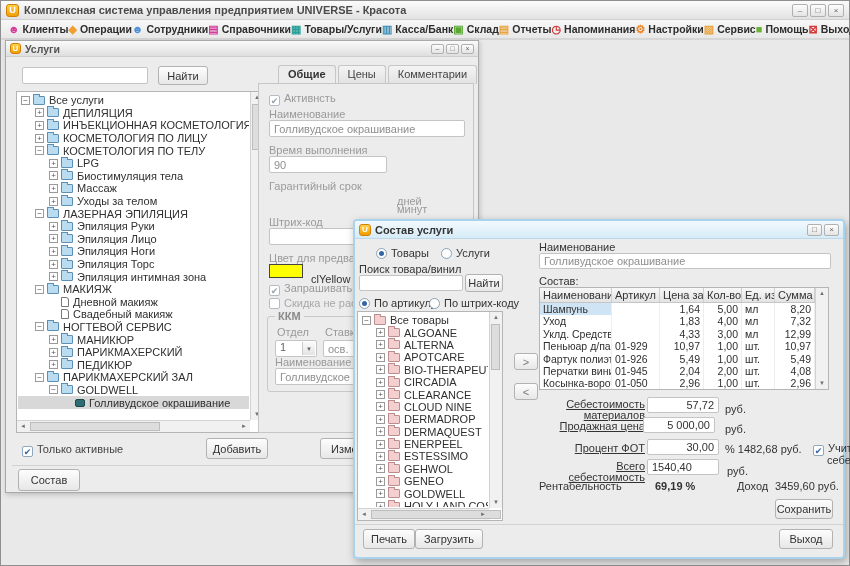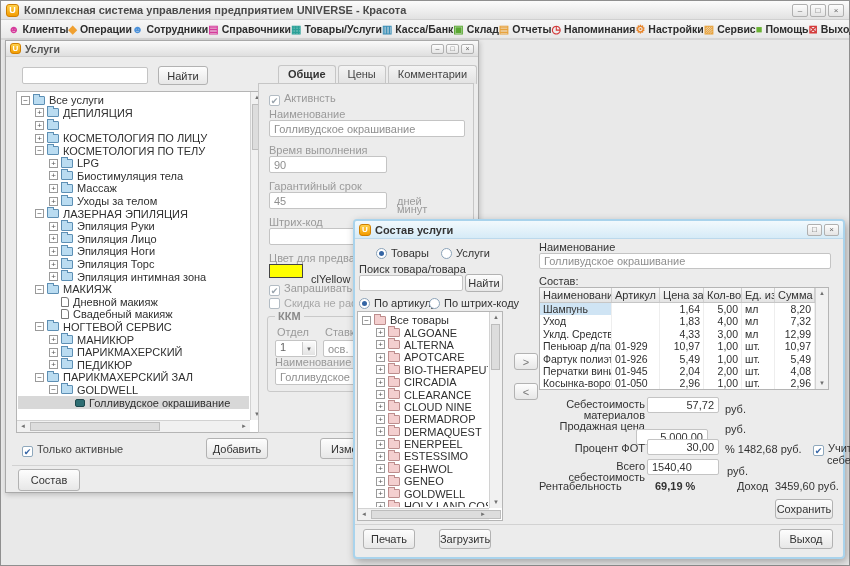--- a/index.html
+++ b/index.html
@@ -125,21 +125,21 @@
   .dlg-type-goods { left:21px; top:26px; color:#333; }
   .dlg-type-services { left:86px; top:26px; color:#333; }
   .dlg-search-label { left:4px; top:42px; color:#333; }
   .dlg-search-input { left:4px; top:54px; width:104px; height:16px; }
   .dlg-find { left:110px; top:53px; width:38px; height:18px; }
   .dlg-mode-art { left:4px; top:76px; color:#333; }
   .dlg-mode-bar { left:74px; top:76px; color:#333; }
   .dtree { left:2px; top:90px; width:146px; height:210px; }
   .dlg-sep { left:0; right:0; top:303px; }
   .dlg-print { left:8px; top:308px; width:52px; height:20px; }
-  .dlg-load { left:84px; top:308px; width:52px; height:20px; }
+  .dlg-load { left:60px; top:308px; width:68px; height:20px; }
   .dlg-movr { left:159px; top:132px; width:24px; height:17px; color:#777; }
   .dlg-movl { left:159px; top:162px; width:24px; height:17px; color:#777; }
   .dlg-name-label { left:184px; top:20px; color:#333; }
   .dlg-name-input { left:184px; top:32px; width:292px; height:16px; }
   .dlg-caption { left:184px; top:54px; color:#333; }
 
   .grid { position:absolute; left:184px; top:66px; width:290px; height:103px; background:#fff;
           border:1px solid #b5b5b5; overflow:hidden; }
   .ghead { display:flex; height:15px; background:linear-gradient(#f8f8f8,#e3e3e3); border-bottom:1px solid #c6c6c6; width:275px; }
   .gh { padding:1px 3px; border-right:1px solid #cfcfcf; overflow:hidden; white-space:nowrap; color:#333; }
@@ -148,26 +148,26 @@
   .gh:nth-child(1), .gc:nth-child(1) { width:72px; }
   .gh:nth-child(2), .gc:nth-child(2) { width:48px; }
   .gh:nth-child(3), .gc:nth-child(3) { width:44px; text-align:right; }
   .gh:nth-child(4), .gc:nth-child(4) { width:38px; text-align:right; }
   .gh:nth-child(5), .gc:nth-child(5) { width:33px; }
   .gh:nth-child(6), .gc:nth-child(6) { width:40px; text-align:right; }
   .gbody .gr:first-child .gc:first-child { background:#cfe4f4; }
   .grid .gvsb { position:absolute; right:0; top:0; bottom:0; width:13px; background:#f1f1f1; border-left:1px solid #d2d2d2; }
   .grid .gvsb .up { top:0; } .grid .gvsb .down { bottom:0; }
 
-  .tot-lab2 { position:absolute; text-align:right; color:#333; line-height:11px; white-space:nowrap; }
+  .tot-lab2 { position:absolute; text-align:right; color:#333; line-height:11px; white-space:nowrap;text-decoration:underline; }
   .tot-field { position:absolute; width:72px; height:16px; border:1px solid #c4c4c4; border-radius:2px; background:#fff;
                color:#333; padding:0 4px; text-align:right; line-height:14px; }
   .tot-field.lft { text-align:left; }
   .mat-lab { left:200px; top:178px; width:90px; } .mat-fld { left:292px; top:176px; } .mat-rub { left:370px; top:182px; }
-  .price-lab { left:184px; top:200px; width:106px; text-align:right; } .price-fld { left:281px; top:196px;margin-top:12px; } .price-rub { left:370px; top:202px; }
+  .price-lab { left:184px; top:200px; width:106px; text-align:right; } .price-fld { left:288px; top:196px; } .price-rub { left:370px; top:202px; }
   .fot-lab { left:184px; top:222px; width:106px; text-align:right; } .fot-fld { left:292px; top:218px; }
   .fot-extra { left:370px; top:222px; } .fot-cb { left:458px; top:221px; color:#333; }
   .fot-cb2 { left:472px; top:233px; color:#333; }
   .tot-lab { left:200px; top:240px; width:90px; } .tot-fld { left:292px; top:238px; } .tot-rub { left:372px; top:244px; }
   .prof-lab { left:184px; top:259px; } .prof-val { left:300px; top:259px; font-weight:bold; }
   .inc-lab { left:382px; top:259px; } .inc-val { left:420px; top:259px; }
   .dlg-save { left:420px; top:278px; width:58px; height:20px; }
   .dlg-exit { left:424px; top:308px; width:54px; height:20px; }
 </style>
 </head>
@@ -264,20 +264,21 @@
           <span>Все услуги</span>
         </div>
           <div class="trow l1 fb">
           <span class="exp">+</span>
           <span class="fico"></span>
           <span>ДЕПИЛЯЦИЯ</span>
         </div>
           <div class="trow l1 fb">
           <span class="exp">+</span>
           <span class="fico"></span>
+          <span>ИНЪЕКЦИОННАЯ КОСМЕТОЛОГИЯ</span>
         </div>
           <div class="trow l1 fb">
           <span class="exp">+</span>
           <span class="fico"></span>
           <span>КОСМЕТОЛОГИЯ ПО ЛИЦУ</span>
         </div>
           <div class="trow l1 fb">
           <span class="exp">−</span>
           <span class="fico"></span>
           <span>КОСМЕТОЛОГИЯ ПО ТЕЛУ</span>
@@ -405,21 +406,20 @@
     <div class="form-panel">
       <div class="cbrow fp-active">
         <span class="cb dim">✔</span><span class="txt">Активнсть</span>
       </div>
       <span class="lbl fp-name-label">Наименование</span>
       <input class="tin fp-name-input" value="Голливудское окрашивание" style="">
       <span class="lbl fp-time-label">Время выполнения</span>
       <input class="tin fp-time-input" value="90" style="">
       <span class="lbl fp-time-unit">минут</span>
       <span class="lbl fp-war-label">Гарантийный срок</span>
-      <input class="tin fp-war-input" value="45" style="">
       <span class="lbl fp-war-unit">дней</span>
       <span class="lbl fp-bar-label">Штрих-код</span>
       <input class="tin fp-bar-input" value="" style="">
       <span class="lbl fp-color-label">Цвет для предварит</span>
       <span class="fp-swatch" style="background:#ffff00"></span>
       <span class="fp-color-name">clYellow</span>
       <div class="cbrow fp-cb1">
         <span class="cb dim">✔</span><span class="txt">Запрашивать сот</span>
       </div>
       <div class="cbrow fp-cb2">
@@ -456,21 +456,21 @@
         <span class="wbtn">×</span>
       </span>
     </div>
 
     <div class="cbrow dlg-type-goods">
       <span class="rb on"></span><span class="txt">Товары</span>
     </div>
     <div class="cbrow dlg-type-services">
       <span class="rb"></span><span class="txt">Услуги</span>
     </div>
-    <span class="dlbl dlg-search-label">Поиск товара/товара</span>
+    <span class="dlbl dlg-search-label">Поиск товара/винил</span>
     <input class="tin dlg-search-input" value="" style="">
     <button class="btn dlg-find">Найти</button>
     <div class="cbrow dlg-mode-art">
       <span class="rb on"></span><span class="txt">По артикулу</span>
     </div>
     <div class="cbrow dlg-mode-bar">
       <span class="rb"></span><span class="txt">По штрих-коду</span>
     </div>
 
     <div class="treebox dtree">

